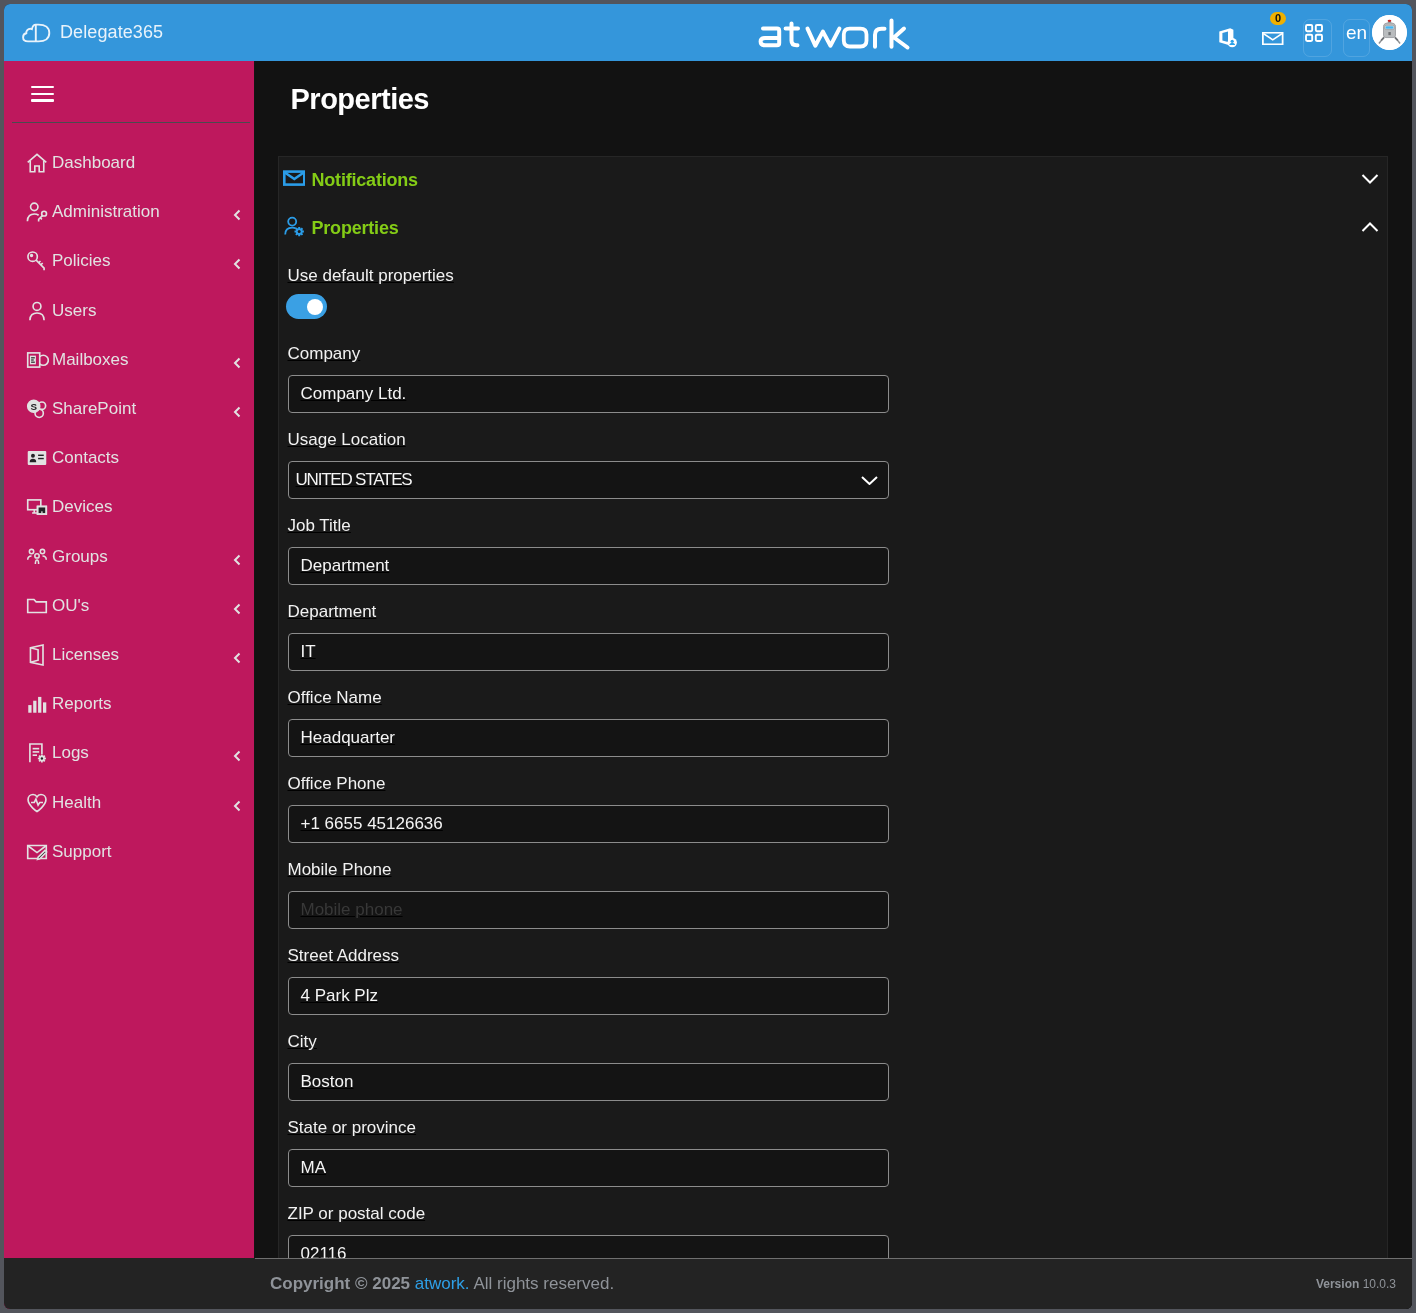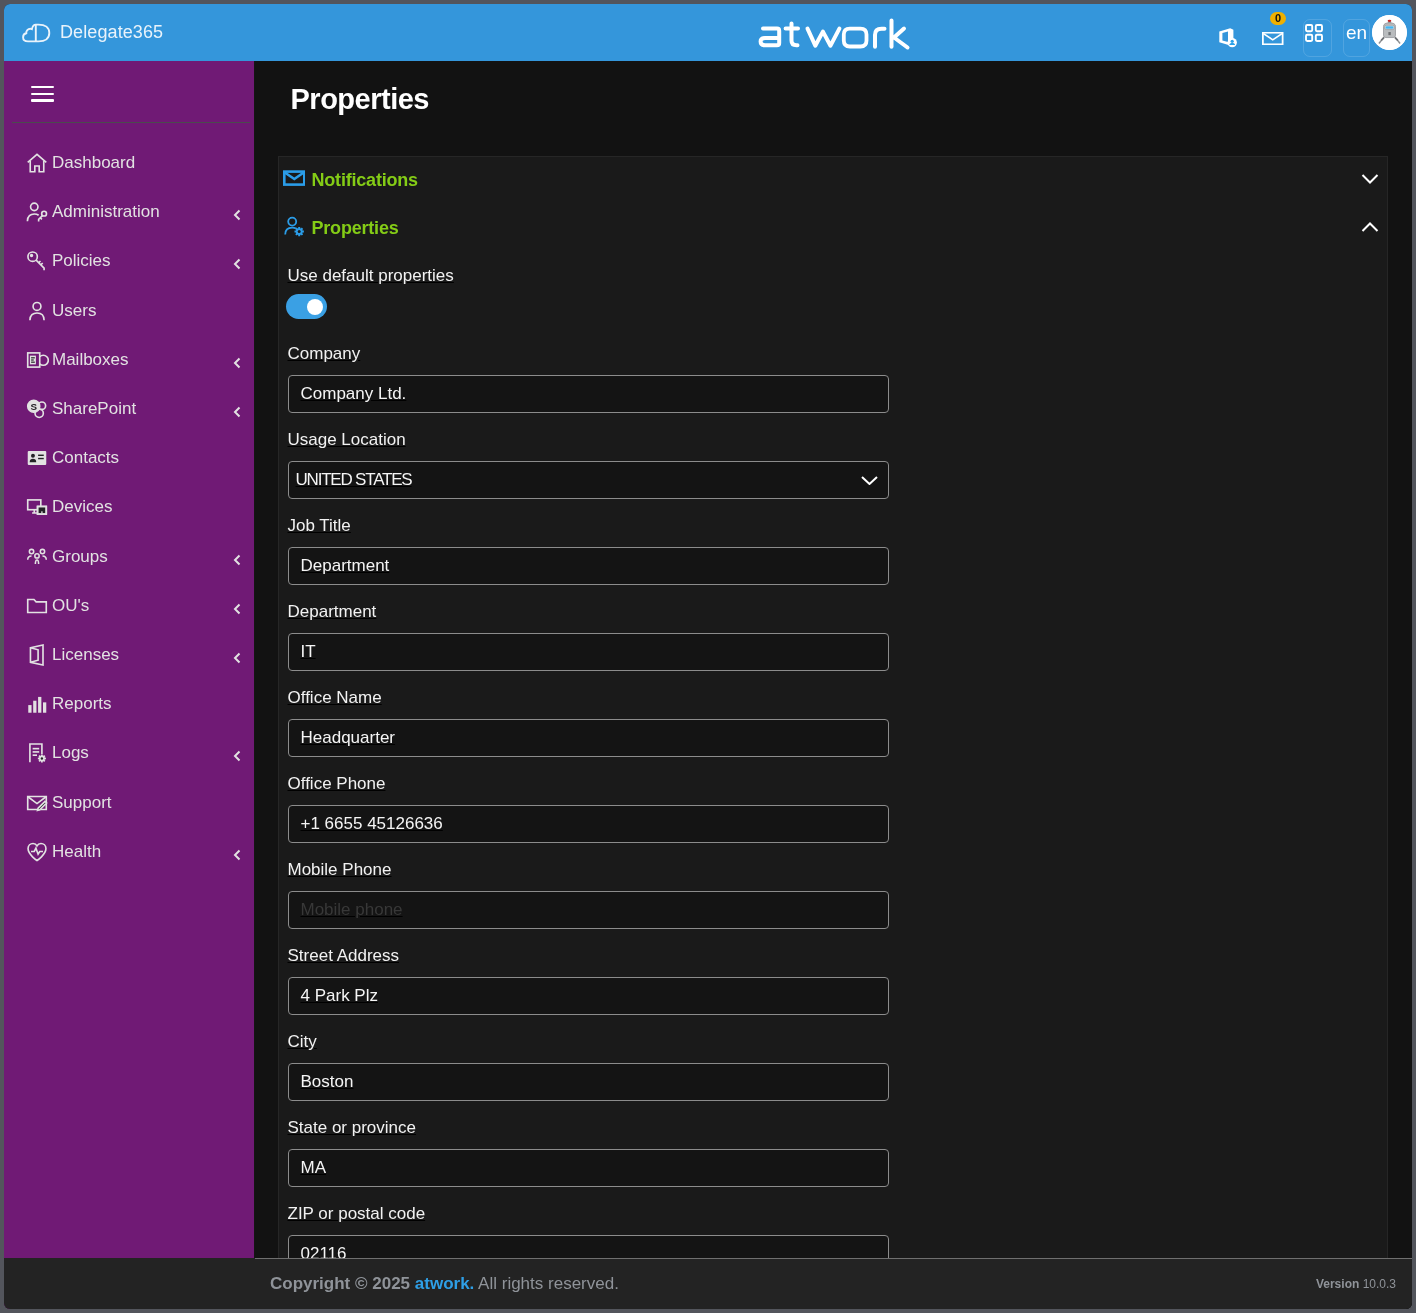--- a/index.html
+++ b/index.html
@@ -12,21 +12,21 @@
   .brand-text { color:#e9f3fb; font-size:18px; margin-left:8px; letter-spacing:0.1px; }
   .atwork { position:absolute; left:704px; top:0; width:220px; height:57px; }
   .tb-ico { position:absolute; }
   .badge0 { position:absolute; left:1266px; top:8px; width:16px; height:13px; background:#efb000; border-radius:6.5px;
             color:#111; font-size:11px; font-weight:bold; text-align:center; line-height:13px; }
   .tbbtn { position:absolute; border:1px solid rgba(255,255,255,0.14); border-radius:7px; }
   .en { position:absolute; left:1342px; top:0; height:57px; line-height:57px; color:#fff; font-size:19px; }
   .avatar { position:absolute; left:1368px; top:11px; width:35px; height:35px; border-radius:50%; background:#fff; overflow:hidden; }
 
   
-  .sidebar { position:absolute; left:0; top:57px; width:250px; bottom:0; background:#701a75; }
+  .sidebar { position:absolute; left:0; top:57px; width:250px; bottom:0; background:#be185d; }
   .burger { position:absolute; left:27px; top:25px; width:23px; height:16px; }
   .burger div { height:2.3px; background:#fff; border-radius:1px; margin-bottom:4.4px; }
   .sb-divider { position:absolute; left:8px; right:4px; top:61px; height:1px; background:#4b4b4e; }
   .nav { position:absolute; left:0; top:77.5px; width:100%; }
   .nav-item { position:relative; height:49.2px; display:flex; align-items:center; color:#e2e2e2; font-size:17px; }
   .nav-item .nico { position:absolute; left:21px; width:24px; height:24px; }
   .nav-item .ntxt { position:absolute; left:48px; white-space:nowrap; }
   .nav-item .chev { position:absolute; right:11px; top:50%; margin-top:-6px; width:11px; height:12px; }
 
   
@@ -49,21 +49,21 @@
   .selchev { position:absolute; right:10px; top:14px; width:17px; height:9px; }
 
   .toggle { position:relative; width:41px; height:25px; background:#3aa0e4; border-radius:12.5px; margin-top:7px; margin-left:-1.5px; }
   .toggle .knob { position:absolute; right:4px; top:4.5px; width:16px; height:16px; border-radius:50%; background:#fff; }
 
   
   .footer { position:absolute; left:0; bottom:0; width:100%; height:51px; background:#232323; color:#8f9399; font-size:17px; }
   .footer .left { position:absolute; left:266px; top:50%; transform:translateY(-50%); }
   .footer .right { position:absolute; right:16px; top:50%; transform:translateY(-50%); font-size:12px; }
   .footer b { color:#8f9399; }
-  .footer .atwk { color:#2e9fe6; font-weight:bold; }
+  .footer .atwk { color:#2e9fe6; font-weight:normal; }
 </style>
 </head>
 <body>
 <div class="app">
   <div class="main">
     <h1 class="pagetitle">Properties</h1>
     <div class="panelcol">
       <div class="phead" id="ph-notif">
         <svg class="picon" style="width:22.5px;height:22px;" viewBox="0 0 22.5 22">
             <g fill="none" stroke="#2b9de8" stroke-width="2.6">
@@ -333,38 +333,38 @@
             <circle cx="15.5" cy="16" r="1.1" fill="#232326"></circle>
           </svg>
           <span class="ntxt">Logs</span>
           <span class="chev"><svg width="11" height="12" viewBox="0 0 11 12">
               <path d="M7.5 1.5 L3 6 L7.5 10.5" fill="none" stroke="#e2e2e2" stroke-width="2"></path>
             </svg></span>
         </div>
       <div class="nav-item">
           <svg class="nico" viewBox="0 0 22 22">
             <g fill="none" stroke="#e2e2e2" stroke-width="1.5">
+              <path d="M11 18.8 C11 18.8 2.8 13.4 2.8 7.9 C2.8 5.1 5 3.2 7.4 3.2 C9 3.2 10.3 4 11 5.3 C11.7 4 13 3.2 14.6 3.2 C17 3.2 19.2 5.1 19.2 7.9 C19.2 13.4 11 18.8 11 18.8 Z"></path>
+              <path d="M5.5 10.5 L8.5 10.5 L10 7.5 L12 13 L13.5 10.5 L16.5 10.5"></path>
+            </g>
+          </svg>
+          <span class="ntxt">Health</span>
+          <span class="chev"><svg width="11" height="12" viewBox="0 0 11 12">
+              <path d="M7.5 1.5 L3 6 L7.5 10.5" fill="none" stroke="#e2e2e2" stroke-width="2"></path>
+            </svg></span>
+        </div>
+      <div class="nav-item">
+          <svg class="nico" viewBox="0 0 22 22">
+            <g fill="none" stroke="#e2e2e2" stroke-width="1.5">
               <path d="M2.5 5 H19.5 V17 H2.5 Z"></path>
               <path d="M3 5.5 L11 11.5 L19 5.5"></path>
               <path d="M19.8 11 L13.5 17.3 L11.5 17.8 L12 15.8 L18.3 9.5 Z" fill="#232326"></path>
             </g>
           </svg>
           <span class="ntxt">Support</span>
-        </div>
-      <div class="nav-item">
-          <svg class="nico" viewBox="0 0 22 22">
-            <g fill="none" stroke="#e2e2e2" stroke-width="1.5">
-              <path d="M11 18.8 C11 18.8 2.8 13.4 2.8 7.9 C2.8 5.1 5 3.2 7.4 3.2 C9 3.2 10.3 4 11 5.3 C11.7 4 13 3.2 14.6 3.2 C17 3.2 19.2 5.1 19.2 7.9 C19.2 13.4 11 18.8 11 18.8 Z"></path>
-              <path d="M5.5 10.5 L8.5 10.5 L10 7.5 L12 13 L13.5 10.5 L16.5 10.5"></path>
-            </g>
-          </svg>
-          <span class="ntxt">Health</span>
-          <span class="chev"><svg width="11" height="12" viewBox="0 0 11 12">
-              <path d="M7.5 1.5 L3 6 L7.5 10.5" fill="none" stroke="#e2e2e2" stroke-width="2"></path>
-            </svg></span>
         </div>
     </div>
   </div>
 
   <div class="topbar">
     <div class="brand">
       <svg width="30" height="26" viewBox="0 0 30 26">
         <path d="M13.8 4.6 L16.5 4.6 C23.3 4.6 27.3 7.8 27.3 13 C27.3 18.2 23.3 21.4 16.5 21.4 L6 21.4 C2.9 21.4 1.1 19.6 1.1 17.2 C1.1 15.2 2.4 13.7 4.3 13.3 C4.0 10.8 5.9 8.8 8.4 8.8 C8.9 8.8 9.4 8.9 9.9 9.1 C10.5 6.4 11.9 4.6 13.8 4.6 Z" fill="none" stroke="#e9f3fb" stroke-width="1.9"></path>
         <path d="M13.8 4.6 L13.8 21.4" fill="none" stroke="#e9f3fb" stroke-width="1.9"></path>
       </svg>

